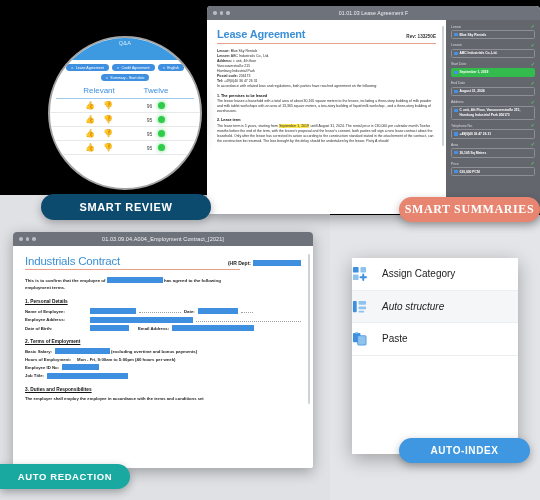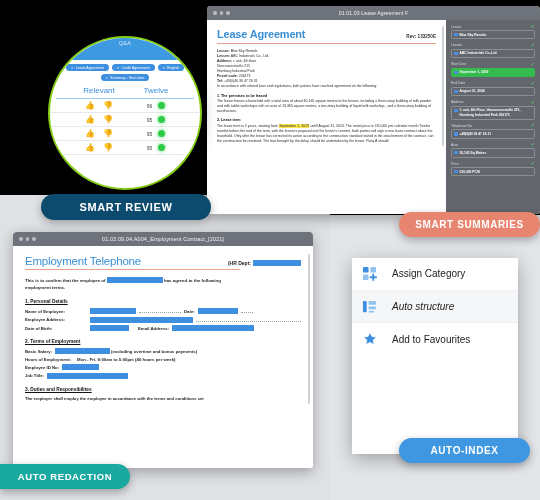--- a/index.html
+++ b/index.html
@@ -72,21 +72,21 @@
   .chip-sq {
     width: 3.5px; height: 3.5px; background: #4a90e2; border-radius: .5px;
     flex: none; margin-top: .4px;
   }
   .fld-val { font-size: 3.3px; color: #fff; line-height: 1.35; font-weight: bold; }
 
   
   .circle {
     position: absolute; left: 48px; top: 36px; width: 154px; height: 154px;
     border-radius: 50%; background: #fff; overflow: hidden;
-    border: 2px solid #84cc16;
+    border: 2px solid #a3a3a3;
     box-shadow: 0 5px 16px rgba(0,0,0,.3);
   }
   .circle-top { height: 22px; background: #3e9ae0; position: relative; }
   .circle-top-text {
     position: absolute; left: 0; right: 0; top: 2px; text-align: center;
     font-size: 5.5px; color: #d6ebfb; letter-spacing: .3px;
   }
   .chips { padding: 4px 14px 3px 14px; display: flex; flex-wrap: wrap; gap: 3px; justify-content: center; }
   .chip {
     background: #3e8fe0; color: #fff; font-size: 3.6px; border-radius: 6px;
@@ -137,37 +137,37 @@
     background: #cfd2d6; border-radius: 2px;
   }
 
   
   .ctx {
     position: absolute; left: 352px; top: 258px; width: 166px; height: 196px;
     background: #fff; box-shadow: 0 5px 18px rgba(0,0,0,.3); overflow: hidden;
   }
   .ctx-item {
     height: 32.5px; display: flex; align-items: center; gap: 0;
-    border-bottom: .5px solid #eceef0; padding-left: 10px;
+    border-bottom: .5px solid #eceef0; 
   }
   .ctx-item.active { background: #f4f6f8; font-style: italic; }
   .ctx-icon { width: 30px; display: flex; align-items: center; }
   .ctx-label { font-size: 10px; color: #222; }
   .cursor {
     position: absolute; left: 484px; top: 305px; width: 0; height: 0;
     filter: drop-shadow(0 1px 1px rgba(0,0,0,.4));
   }
 
   
   .pill {
     position: absolute; border-radius: 20px; display: flex; align-items: center;
     justify-content: center; color: #fff; font-weight: bold; letter-spacing: .6px;
   }
   .pill-review { left: 41px; top: 194px; width: 170px; height: 26px; background: #0c4a6e; font-size: 11px; box-shadow: 0 3px 8px rgba(0,0,0,.3); }
-  .pill-summ { left: 399px; top: 212px; width: 141px; height: 25px; background: #e88570; font-size: 10px; box-shadow: 0 3px 8px rgba(0,0,0,.3); }
+  .pill-summ { left: 399px; top: 197px; width: 141px; height: 25px; background: #e88570; font-size: 12px; box-shadow: 0 3px 8px rgba(0,0,0,.3); font-family: Liberation Serif, serif; }
   .pill-index { left: 399px; top: 438px; width: 131px; height: 25px; background: #3e97e0; font-size: 10px; box-shadow: 0 3px 8px rgba(0,0,0,.3); }
   .pill-redact { left: 0px; top: 464px; width: 130px; height: 25px; background: #1aa9a0; font-size: 9.5px; border-radius: 0 20px 20px 0; box-shadow: 0 3px 8px rgba(0,0,0,.3); }
 </style>
 </head>
 <body>
 
 <div id="stage">
 
   <div class="backdrop"></div>
   <div class="backdrop2"></div>
@@ -371,21 +371,21 @@
       <div class="dots">
         <span class="dot"></span>
         <span class="dot"></span>
         <span class="dot"></span>
       </div>
       <div class="titlebar-text" style="font-size:5.5px">01.03.09.04.A004_Employment Contract_[2021]</div>
     </div>
 
     <div class="emp-body">
       <div class="emp-head">
-        <div class="emp-title">Employment Telephone</div>
+        <div class="emp-title">Industrials Contract</div>
         <div class="emp-hr">
           <span>(HR Dept:</span>
           <span class="redact" style="width:48px"></span>
         </div>
       </div>
       <div class="emp-rule"></div>
 
       <div class="emp-p">
         <span>This is to confirm that the employee of</span>
         <span class="redact" style="width:56px;vertical-align:-1px"></span>
@@ -463,30 +463,32 @@
             <rect x="7" y="2" width="8" height="4" rx="1" fill="#8fc3ee"></rect>
             <rect x="7" y="8" width="8" height="3" rx="1" fill="#8fc3ee"></rect>
             <rect x="7" y="12.5" width="6" height="2" rx="1" fill="#8fc3ee"></rect>
           </svg>
       </div>
       <div class="ctx-label">Auto structure</div>
     </div>
 
 
 
-
-    <div class="ctx-item" style="border-bottom:none">
+    <div class="ctx-item">
       <div class="ctx-icon">
-        <svg width="16" height="16" viewBox="0 0 16 16">
-            <path d="M8 1.2l2 4.3 4.6.5-3.4 3.1 1 4.6L8 11.4 3.8 13.7l1-4.6L1.4 6l4.6-.5z" fill="#3e8fe0"></path>
-            <path d="M8 1.2l2 4.3 4.6.5-3.4 3.1 1 4.6L8 11.4 3.8 13.7l1-4.6L1.4 6l4.6-.5z" fill="none" stroke="#fff" stroke-width=".8"></path>
+        <svg width="15" height="15" viewBox="0 0 16 16">
+            <rect x="1" y="2" width="8" height="10" rx="1" fill="#3e8fe0"></rect>
+            <rect x="3.5" y="1" width="3" height="2" rx=".6" fill="#8fc3ee"></rect>
+            <rect x="6" y="5" width="9" height="10" rx="1" fill="#8fc3ee"></rect>
+            <rect x="6" y="5" width="9" height="10" rx="1" fill="none" stroke="#3e8fe0" stroke-width=".8"></rect>
           </svg>
       </div>
-      <div class="ctx-label">Add to Favourites</div>
-    </div>
+      <div class="ctx-label">Paste</div>
+    </div>
+
   </div>
 
   <svg class="cursor" width="18" height="24" viewBox="0 0 18 24" style="position:absolute;left:484px;top:305px;">
     <path d="M1 1l0 17 4.2-4.2 2.6 6.2 3-1.3-2.6-6.1 5.9 0z" fill="#111" stroke="#fff" stroke-width="1"></path>
   </svg>
 
   <div class="pill pill-review">SMART REVIEW</div>
   <div class="pill pill-summ">SMART SUMMARIES</div>
   <div class="pill pill-redact">AUTO REDACTION</div>
   <div class="pill pill-index">AUTO-INDEX</div>

